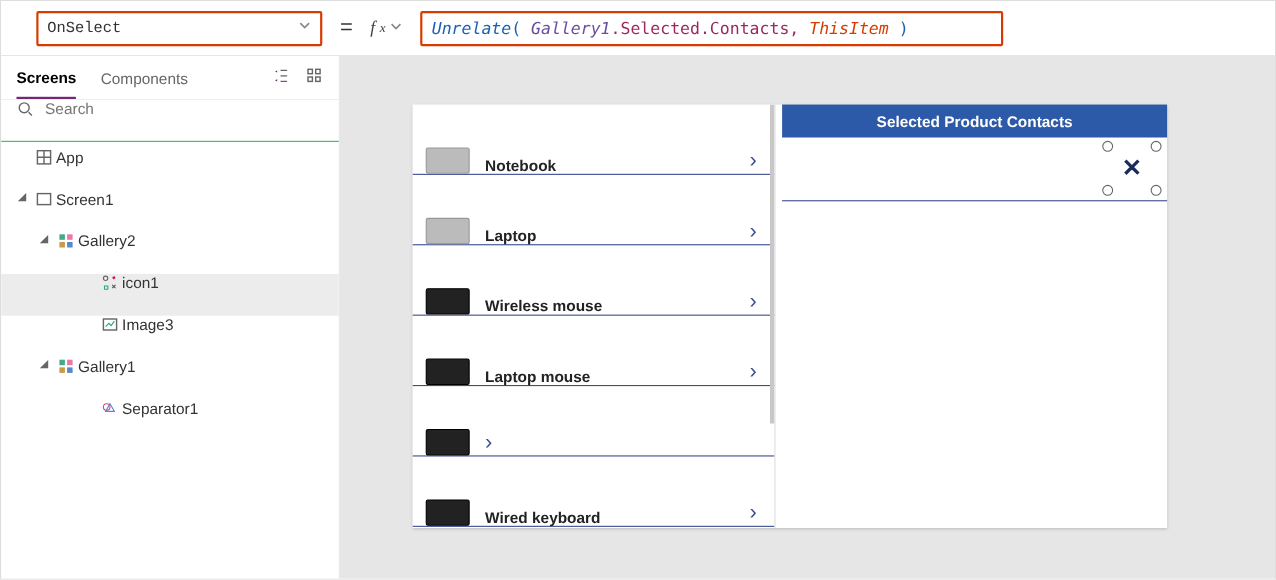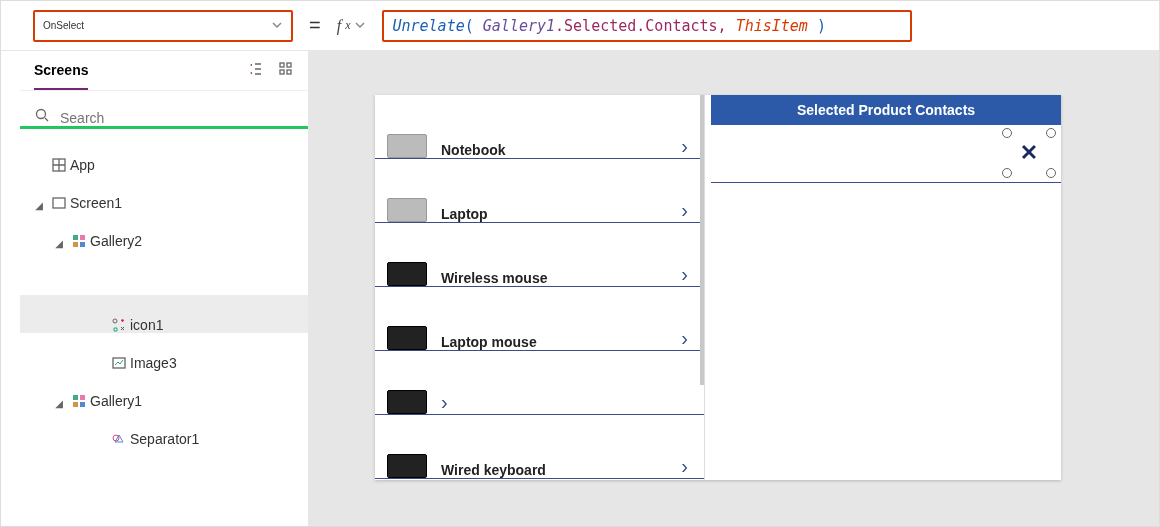--- a/index.html
+++ b/index.html
@@ -2,49 +2,49 @@
 <html><head>
 <meta charset="utf-8">
 <style>
   * { box-sizing: border-box; margin: 0; padding: 0; }
   html, body { font-family: "Segoe UI", Arial, sans-serif; font-size: 14px; color: #333; background: #fff; }
   .root { width: 1160px; height: 527px; display: flex; flex-direction: column; border: 1px solid #ddd; overflow: hidden; }
   
   
   .formula-bar { display: flex; align-items: center; height: 50px; padding: 0 8px; gap: 10px; background: #fff; border-bottom: 1px solid #e6e6e6; }
   .property-dropdown { display: flex; align-items: center; justify-content: space-between; width: 260px; height: 32px; border: 2px solid #d83b01; border-radius: 2px; margin-left: 24px; padding: 0 8px; }
-  .property-dropdown span { font-size: 10px; }
+  .property-dropdown span { font-size: 14px; font-family: Liberation Mono, monospace; }
   .chevron { color: #888; }
   .equals { font-size: 20px; color: #333; padding: 0 6px; }
   .fx-wrap { display: flex; align-items: center; gap: 4px; font-style: italic; color: #444; font-size: 16px; padding-right: 6px; }
   .fx-wrap .x { font-size: 12px; font-style: italic; }
   .formula-input { flex: 0 0 auto; width: 530px; height: 32px; border: 2px solid #d83b01; border-radius: 2px; padding: 0 8px; display: flex; align-items: center; font-family: Consolas, monospace; font-size: 15px; white-space: pre; }
   .tok-fn { color: #1a5fb4; font-style: italic; }
   .tok-paren { color: #1a5fb4; }
   .tok-obj { color: #6a4c9c; font-style: italic; }
   .tok-mem { color: #9c275f; }
   .tok-kw { color: #d83b01; font-style: italic; }
 
   
   .body { flex: 1; display: flex; background: #f3f2f1; }
 
   
-  .left-panel { width: 308px; background: #fff; display: flex; flex-direction: column; border-right: 1px solid #e6e6e6; padding-left: 19px; }
+  .left-panel { width: 308px; background: #fff; display: flex; flex-direction: column; border-right: 1px solid #e6e6e6; }
   .panel-tabs { display: flex; align-items: center; height: 40px; padding: 0 10px 0 14px; border-bottom: 1px solid #eee; }
   .tab { margin-right: 22px; color: #666; cursor: pointer; height: 100%; display: flex; align-items: center; }
   .tab.active { color: #000; font-weight: 600; border-bottom: 2px solid #742774; }
   .tab-actions { margin-left: auto; display: flex; gap: 6px; color: #666; }
   .tab-actions > span { padding: 4px; cursor: pointer; }
   
-  .search-row { display: flex; align-items: flex-end; height: 38px; padding: 0 14px; border-bottom: 3px solid #22c55e; color: #666; gap: 10px; }
+  .search-row { display: flex; align-items: flex-start; height: 38px; padding: 0 14px; border-bottom: 1px solid #22c55e; color: #666; gap: 10px; }
   .search-row input { border: none; outline: none; flex: 1; font-size: 14px; color: #666; }
 
   .tree { flex: 1; overflow: auto; padding-top: 6px; }
-  .tree-row { display: flex; align-items: flex-end; height: 38px; padding-left: 0; cursor: pointer; }
-  .tree-row.selected { background: #ececec; margin-top: 46px; }
+  .tree-row { display: flex; align-items: flex-start; height: 38px; padding-left: 0; cursor: pointer; }
+  .tree-row.selected { background: #ececec; }
   .tw { width: 18px; text-align: center; color: #666; font-size: 10px; }
   .ti { width: 22px; display: flex; align-items: center; justify-content: center; }
   .tl { font-size: 14px; color: #333; }
   
   .ind-0 { padding-left: 10px; }
   .ind-1 { padding-left: 10px; }
   .ind-2 { padding-left: 30px; }
   .ind-4 { padding-left: 70px; }
 
   
@@ -97,20 +97,21 @@
     <div class="formula-input">
       <span class="tok-fn">Unrelate</span><span class="tok-paren">( </span><span class="tok-obj">Gallery1</span><span class="tok-mem">.Selected.Contacts, </span><span class="tok-kw">ThisItem</span><span class="tok-paren"> )</span>
     </div>
   </div>
 
   <div class="body">
 
     <div class="left-panel">
       <div class="panel-tabs">
         <div class="tab active">Screens</div>
+        <div class="tab">Components</div>
         <div class="tab-actions">
           <span>
             <svg class="ic" viewBox="0 0 16 16">
                 <path class="ic-stroke" d="M7 3h6M7 8h6M7 13h6"></path>
                 <path d="M4 3l-2 1 2 1M4 11l-2 1 2 1" fill="#742774"></path>
               </svg>
           </span>
           <span>
             <svg class="ic" viewBox="0 0 16 16">
                 <rect class="ic-stroke" x="2" y="2" width="4" height="4"></rect>

